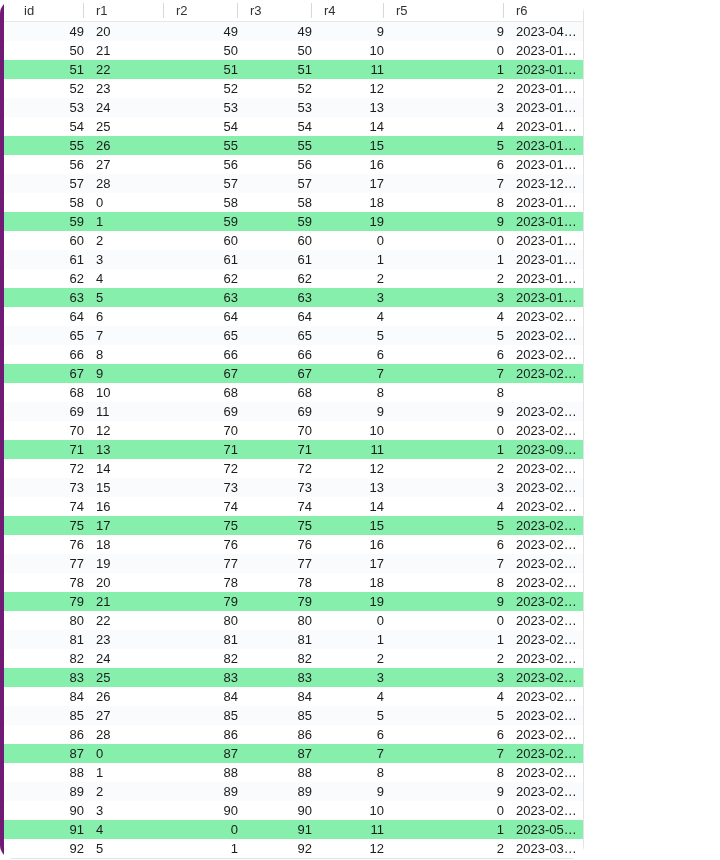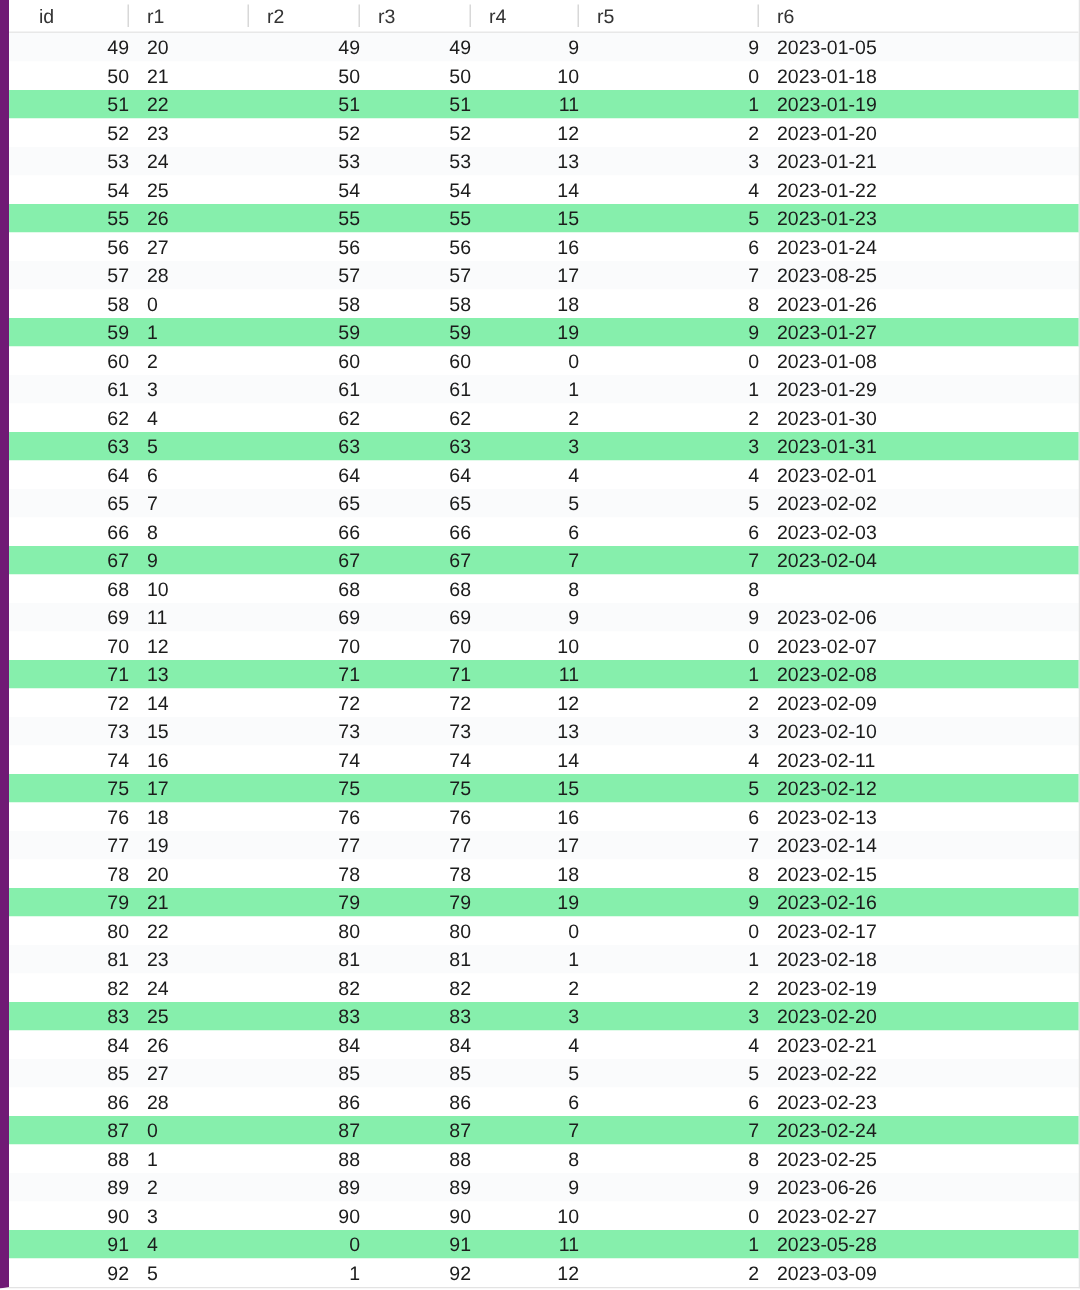--- a/index.html
+++ b/index.html
@@ -5,24 +5,25 @@
   * { box-sizing: border-box; }
   html, body {
     margin: 0;
     padding: 0;
     font-family: -apple-system, BlinkMacSystemFont, "Segoe UI", Helvetica, Arial, sans-serif;
     font-size: 13px;
     color: #1c1c1c;
     background: #fff;
   }
   .grid {
-    width: 720px;
-    border-left: 6px solid #701a75;
+    width: 584px;
+    border-left: 4px solid #701a75;
     border-right: 1px solid #e3e3e3;
     border-bottom: 1px solid #e3e3e3;
+    border-radius: 14px;
   }
   .row {
     display: flex;
     height: 19px;
     line-height: 19px;
     white-space: nowrap;
   }
   .row.header {
     height: 22px;
     line-height: 22px;
@@ -108,21 +109,21 @@
       </div>
     </div>
     <div class="row">
       <div class="cell c-idx"></div>
       <div class="cell c-id">49</div>
       <div class="cell c-r1">20</div>
       <div class="cell c-r2">49</div>
       <div class="cell c-r3">49</div>
       <div class="cell c-r4">9</div>
       <div class="cell c-r5">9</div>
-      <div class="cell c-r6">2023-01-05</div>
+      <div class="cell c-r6">2023-04-17</div>
     </div>
     <div class="row">
       <div class="cell c-idx"></div>
       <div class="cell c-id">50</div>
       <div class="cell c-r1">21</div>
       <div class="cell c-r2">50</div>
       <div class="cell c-r3">50</div>
       <div class="cell c-r4">10</div>
       <div class="cell c-r5">0</div>
       <div class="cell c-r6">2023-01-18</div>
@@ -188,21 +189,21 @@
       <div class="cell c-r6">2023-01-24</div>
     </div>
     <div class="row">
       <div class="cell c-idx"></div>
       <div class="cell c-id">57</div>
       <div class="cell c-r1">28</div>
       <div class="cell c-r2">57</div>
       <div class="cell c-r3">57</div>
       <div class="cell c-r4">17</div>
       <div class="cell c-r5">7</div>
-      <div class="cell c-r6">2023-08-25</div>
+      <div class="cell c-r6">2023-12-25</div>
     </div>
     <div class="row">
       <div class="cell c-idx"></div>
       <div class="cell c-id">58</div>
       <div class="cell c-r1">0</div>
       <div class="cell c-r2">58</div>
       <div class="cell c-r3">58</div>
       <div class="cell c-r4">18</div>
       <div class="cell c-r5">8</div>
       <div class="cell c-r6">2023-01-26</div>
@@ -327,21 +328,21 @@
       <div class="cell c-r6">2023-02-07</div>
     </div>
     <div class="row">
       <div class="cell c-idx"></div>
       <div class="cell c-id">71</div>
       <div class="cell c-r1">13</div>
       <div class="cell c-r2">71</div>
       <div class="cell c-r3">71</div>
       <div class="cell c-r4">11</div>
       <div class="cell c-r5">1</div>
-      <div class="cell c-r6">2023-02-08</div>
+      <div class="cell c-r6">2023-09-08</div>
     </div>
     <div class="row">
       <div class="cell c-idx"></div>
       <div class="cell c-id">72</div>
       <div class="cell c-r1">14</div>
       <div class="cell c-r2">72</div>
       <div class="cell c-r3">72</div>
       <div class="cell c-r4">12</div>
       <div class="cell c-r5">2</div>
       <div class="cell c-r6">2023-02-09</div>
@@ -507,21 +508,21 @@
       <div class="cell c-r6">2023-02-25</div>
     </div>
     <div class="row">
       <div class="cell c-idx"></div>
       <div class="cell c-id">89</div>
       <div class="cell c-r1">2</div>
       <div class="cell c-r2">89</div>
       <div class="cell c-r3">89</div>
       <div class="cell c-r4">9</div>
       <div class="cell c-r5">9</div>
-      <div class="cell c-r6">2023-06-26</div>
+      <div class="cell c-r6">2023-02-26</div>
     </div>
     <div class="row">
       <div class="cell c-idx"></div>
       <div class="cell c-id">90</div>
       <div class="cell c-r1">3</div>
       <div class="cell c-r2">90</div>
       <div class="cell c-r3">90</div>
       <div class="cell c-r4">10</div>
       <div class="cell c-r5">0</div>
       <div class="cell c-r6">2023-02-27</div>

